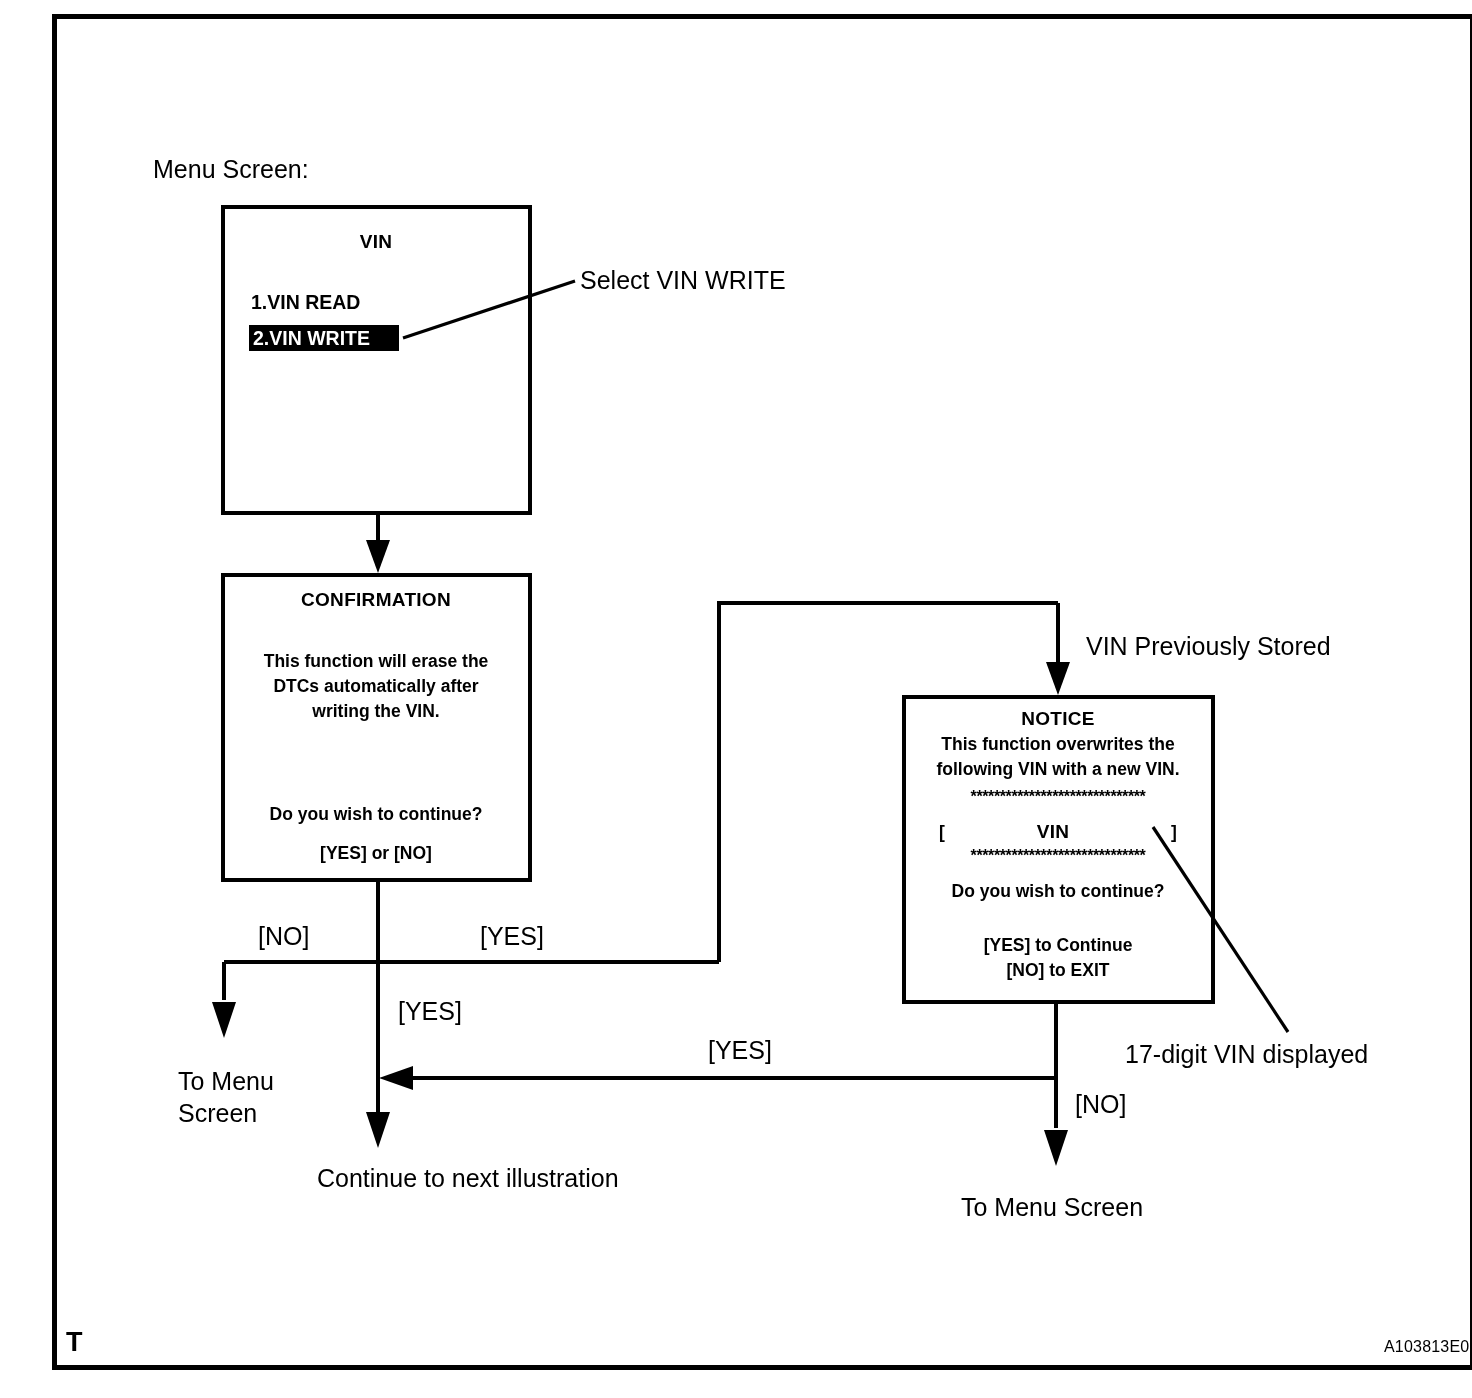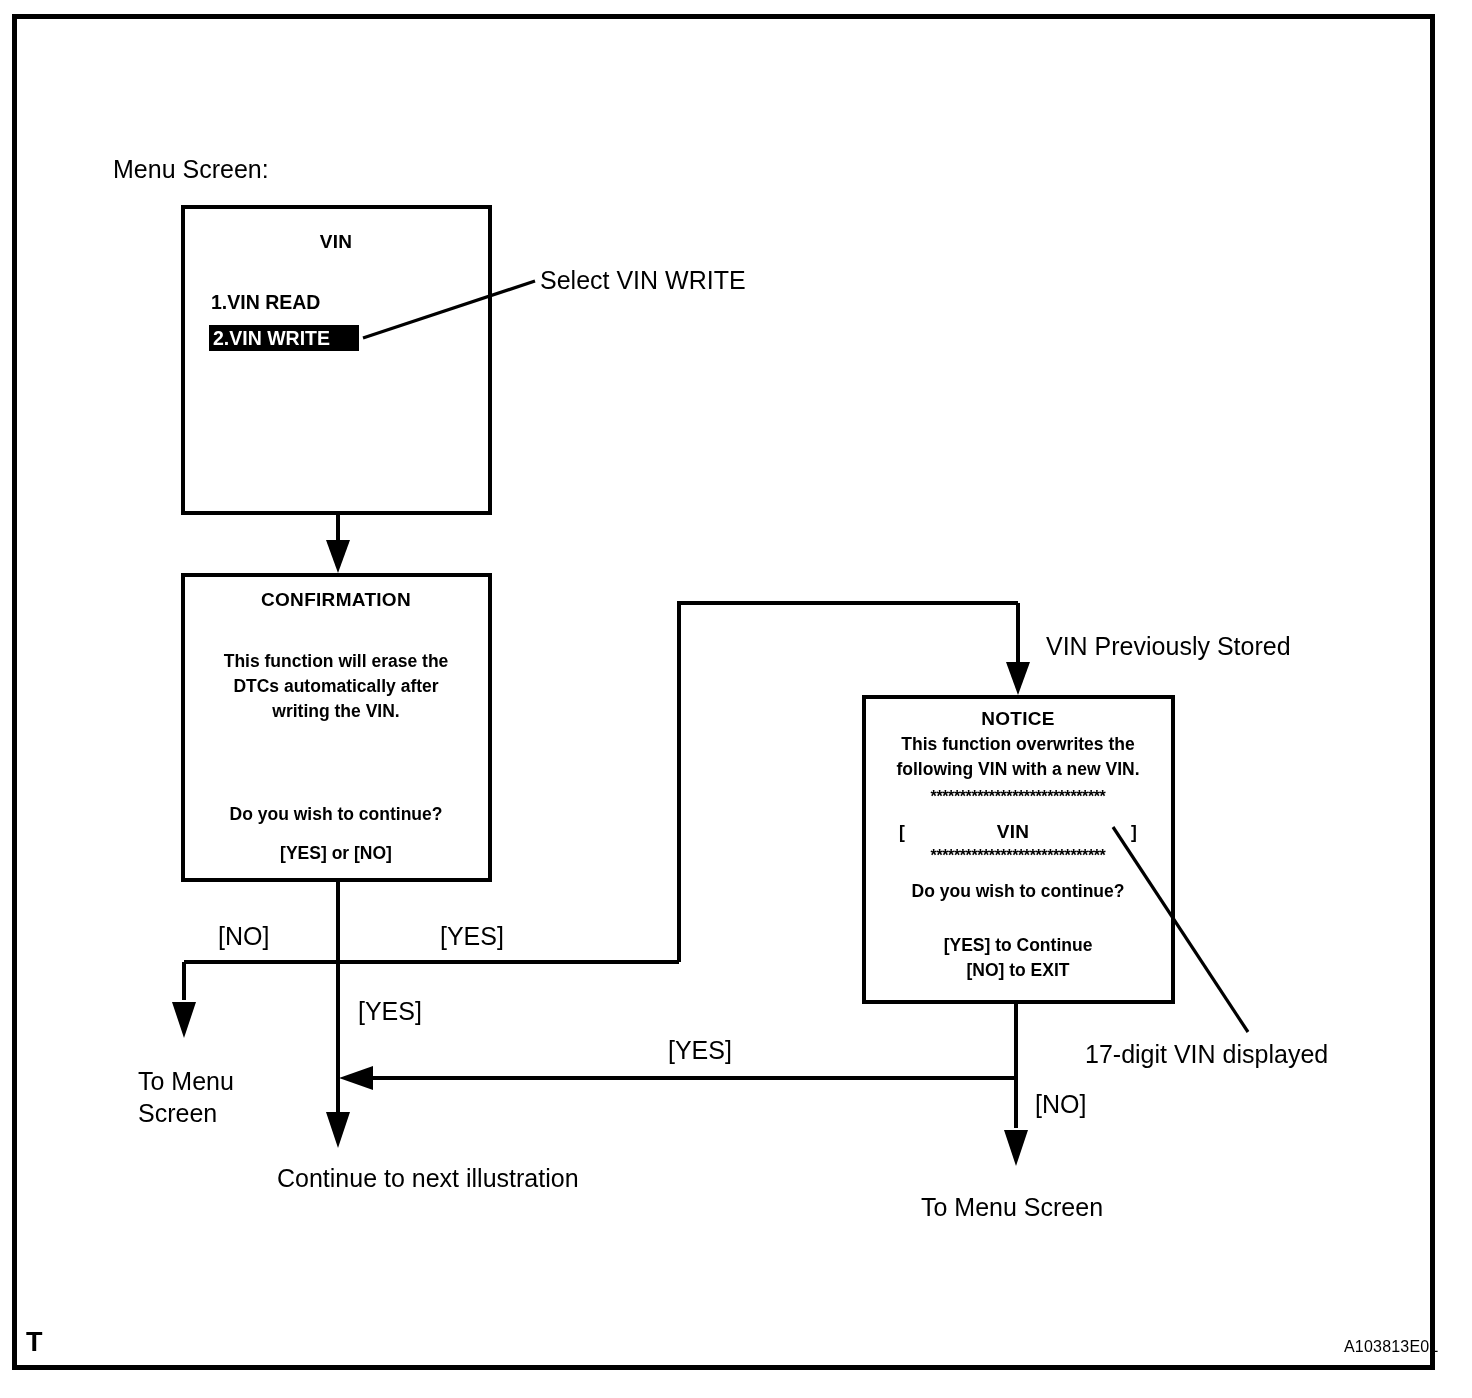--- a/index.html
+++ b/index.html
@@ -12,20 +12,21 @@
     height: 1398px;
     font-family: "Liberation Sans", sans-serif;
     color: #000000;
     position: relative;
     overflow: hidden;
   }
   #stage {
     position: relative;
     width: 1360px;
     height: 1398px;
+    margin-left: 40px;
   }
   svg#diagram {
     position: absolute;
     top: 0;
     left: 0;
     width: 1472px;
     height: 1398px;
   }
   .frame-rect {
     fill: none;

